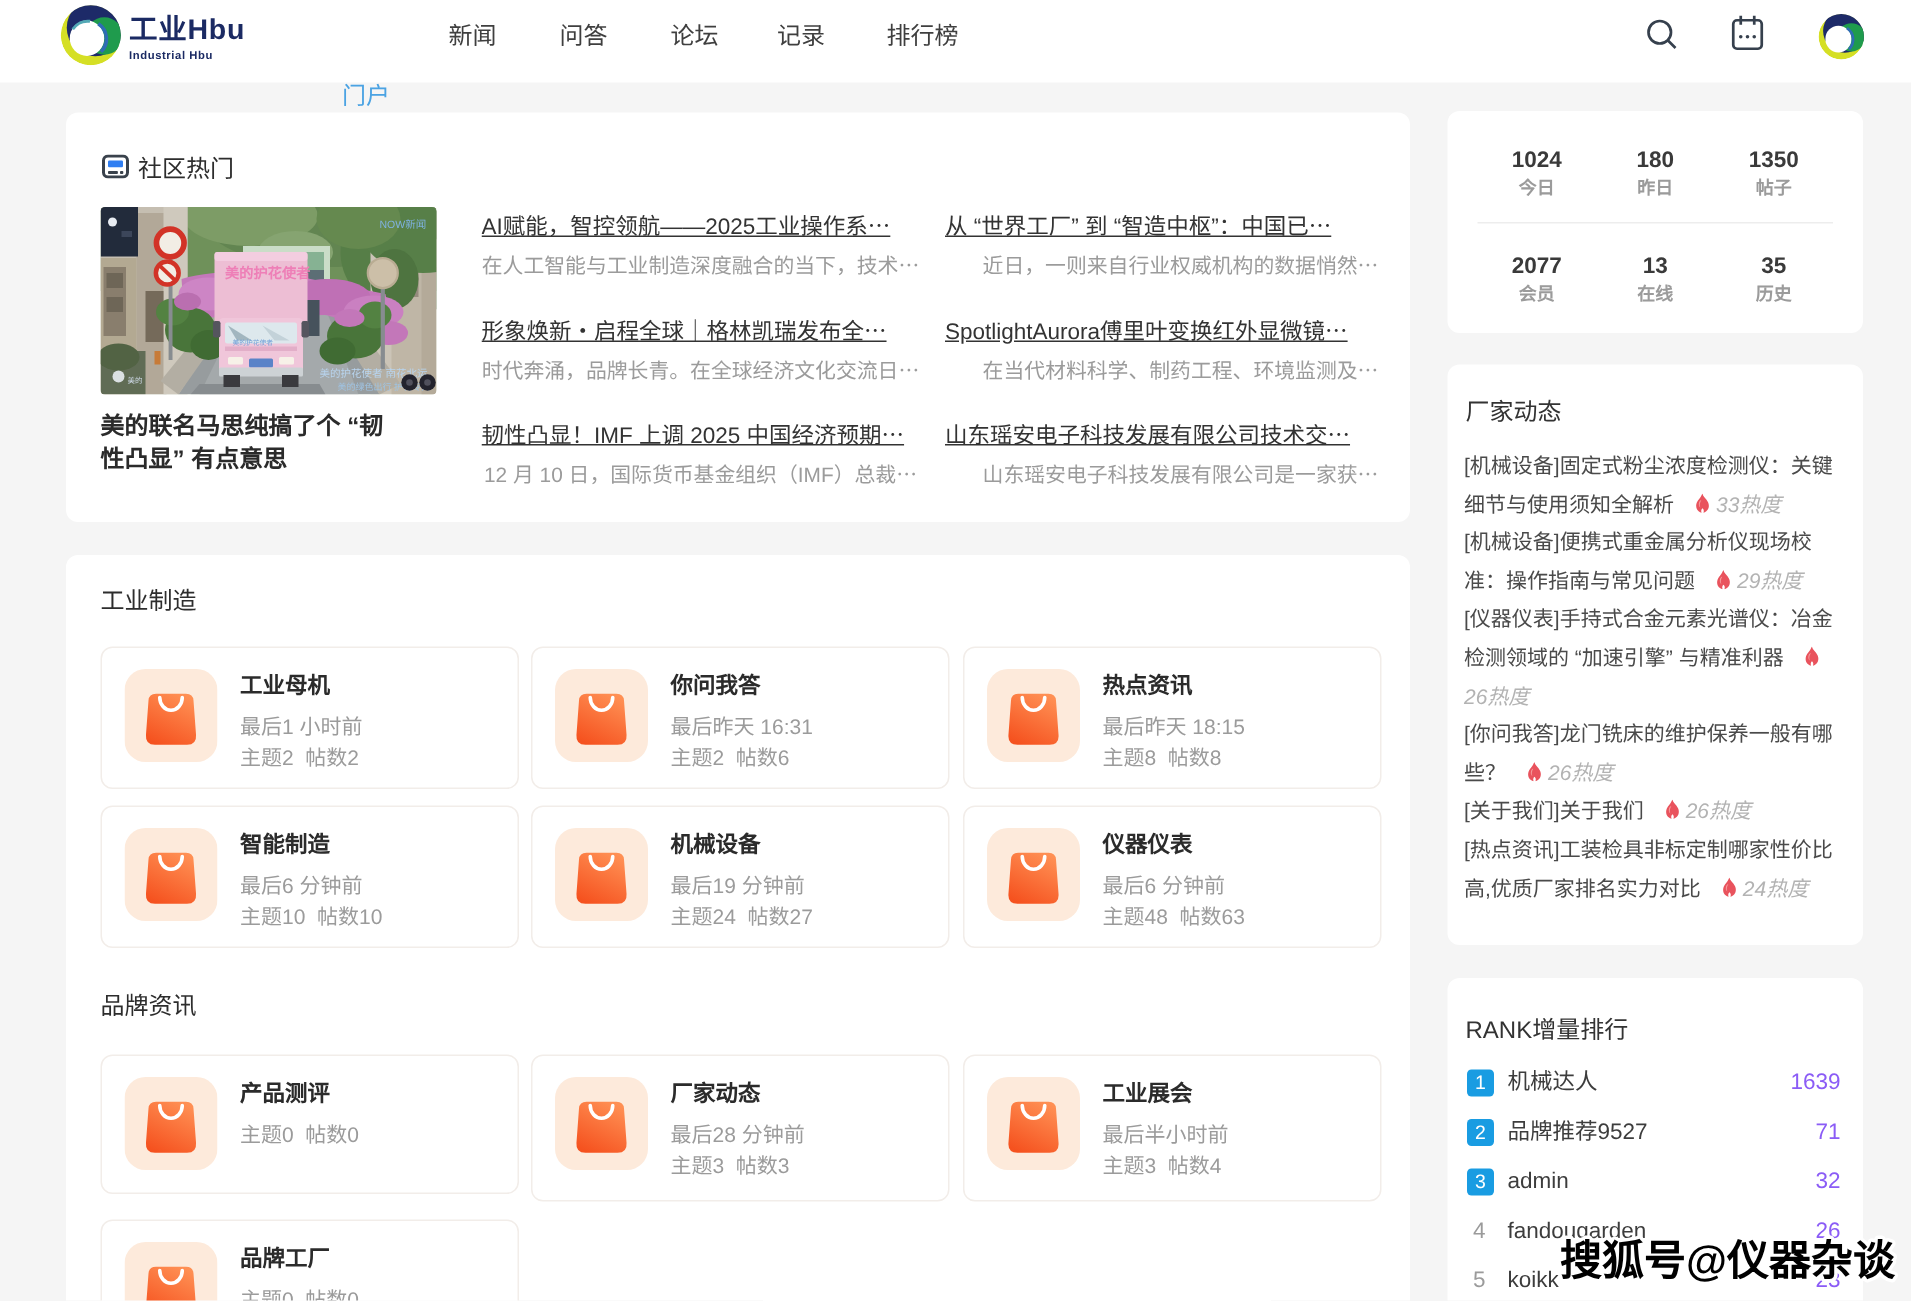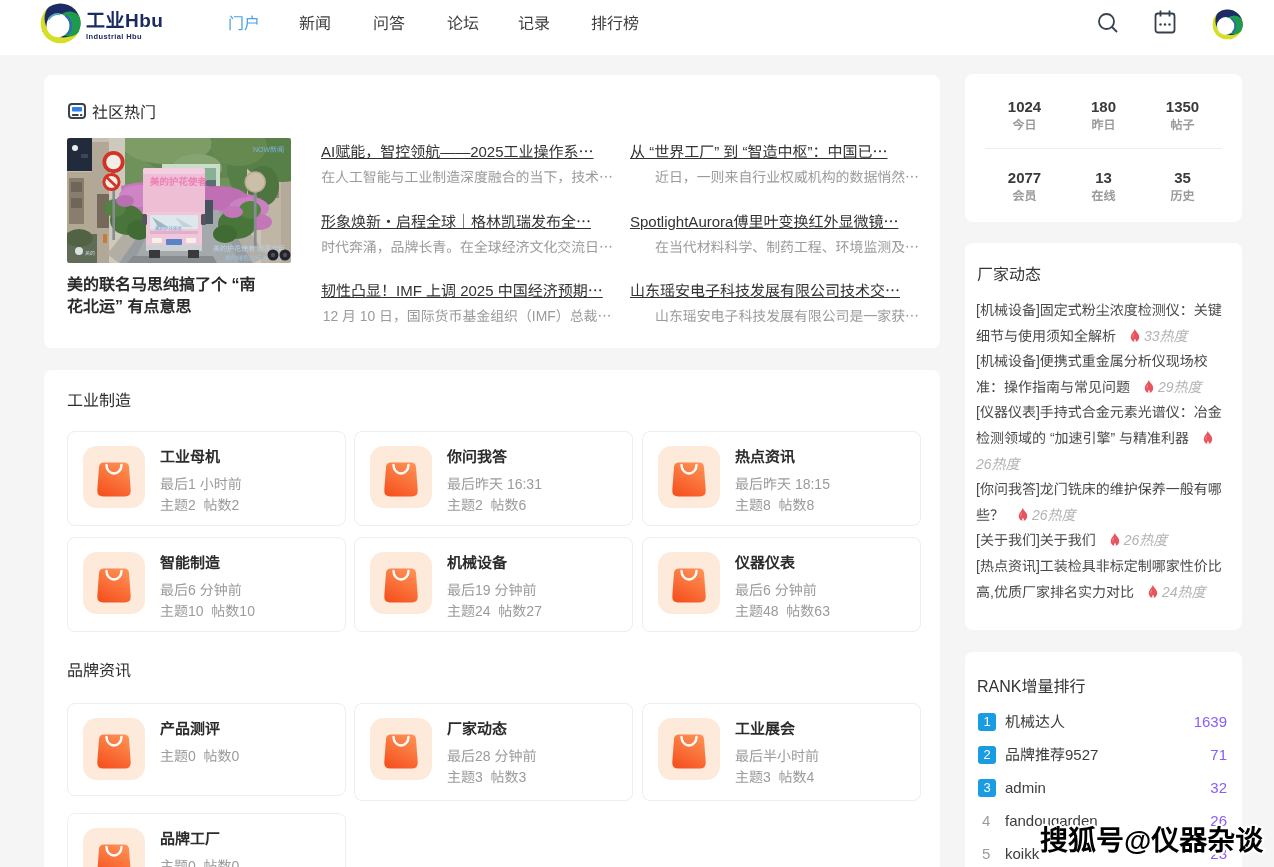--- a/index.html
+++ b/index.html
@@ -5,21 +5,21 @@
 * { margin:0; padding:0; box-sizing:border-box; }
 html,body { width:1274px; height:867px; overflow:hidden; }
 body { background:#f5f5f5; font-family:"Liberation Sans", sans-serif; position:relative; }
 #header { position:absolute; left:0; top:0; width:1274px; height:55px; background:#fff; }
 #logo { position:absolute; left:40px; top:3px; }
 #logotxt { position:absolute; left:86px; top:12px; color:#1b2a63; }
 #logotxt .l1 { font-size:19px; font-weight:bold; line-height:18px; letter-spacing:0.5px; }
 #logotxt .l2 { font-size:7.5px; font-weight:bold; margin-top:2px; letter-spacing:0.4px; }
 #nav { position:absolute; left:228px; top:0; height:55px; }
 #nav a { position:absolute; top:10px; font-size:16px; color:#3f3f3f; text-decoration:none; white-space:nowrap; }
-#nav a.on { color:#4ba3e3; }
+#nav a.on { color:#4ba3e3;margin-top:40px; }
 .hicon { position:absolute; top:12px; }
 #avatar { position:absolute; left:1212px; top:9px; }
 
 .card { position:absolute; background:#fff; border-radius:8px; }
 #card-hot { left:44px; top:75px; width:896px; height:273px; }
 #card-forum { left:44px; top:370px; width:896px; height:530px; }
 #card-stats { left:965px; top:74px; width:277px; height:148px; }
 #card-posts { left:965px; top:243px; width:277px; height:387px; }
 #card-rank { left:965px; top:652px; width:277px; height:248px; }
 
@@ -227,21 +227,21 @@
     <circle cx="218" cy="117" r="5.5" fill="#23232d"></circle>
     <circle cx="206" cy="117" r="2.2" fill="#50505c"></circle>
     <circle cx="218" cy="117" r="2.2" fill="#50505c"></circle>
 
     <text x="186" y="14" font-size="7" fill="#7fb2e0">NOW新闻</text>
 
     <circle cx="12" cy="113" r="4" fill="#e9edf3" opacity="0.9"></circle>
     <text x="18" y="117" font-size="5" fill="#cdd8e6">美的</text>
   </svg>
   </div>
-  <div id="hheadline">美的联名马思纯搞了个 “南花北运” 有点意思</div>
+  <div id="hheadline">美的联名马思纯搞了个 “韧性凸显” 有点意思</div>
   <div class="acol" id="acol1">
     <div class="art">
         <div class="t">AI赋能，智控领航——2025工业操作系⋯</div>
         <div class="d">在人工智能与工业制造深度融合的当下，技术⋯</div>
       </div>
     <div class="art">
         <div class="t">形象焕新・启程全球｜格林凯瑞发布全⋯</div>
         <div class="d">时代奔涌，品牌长青。在全球经济文化交流日⋯</div>
       </div>
     <div class="art">

